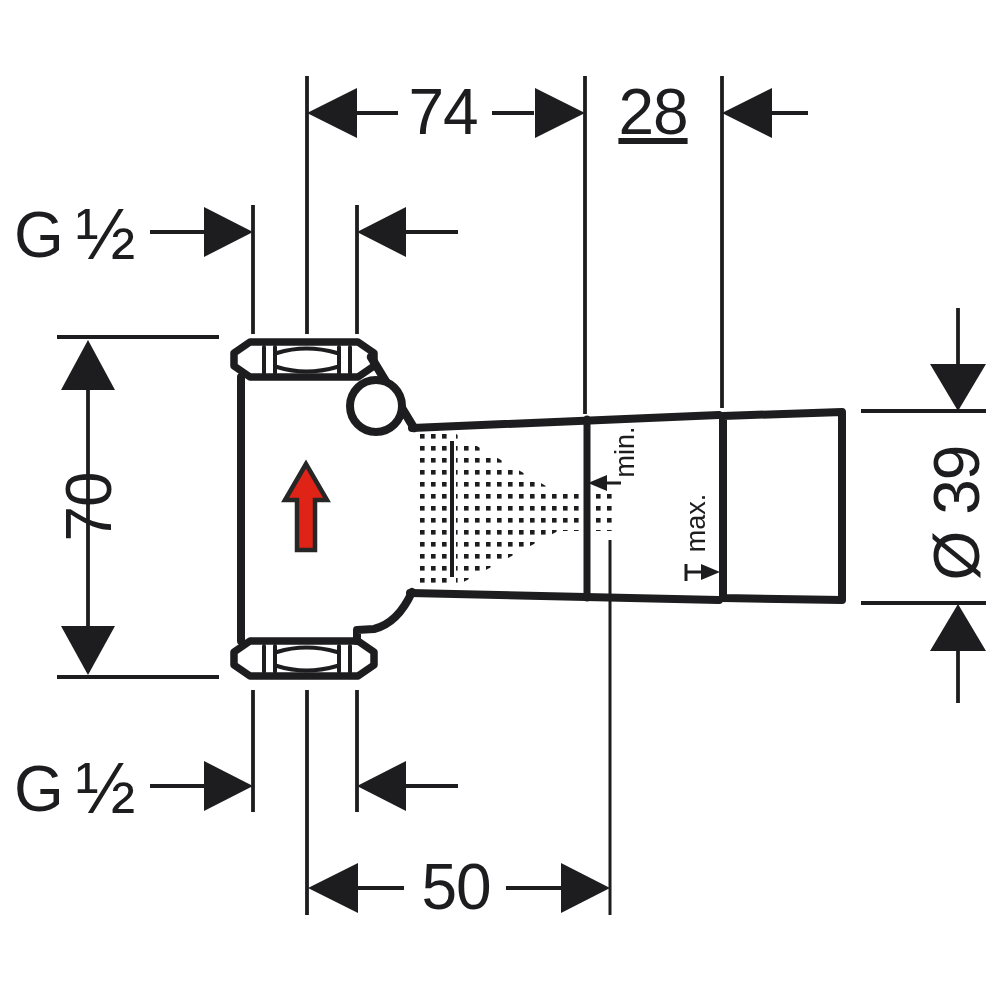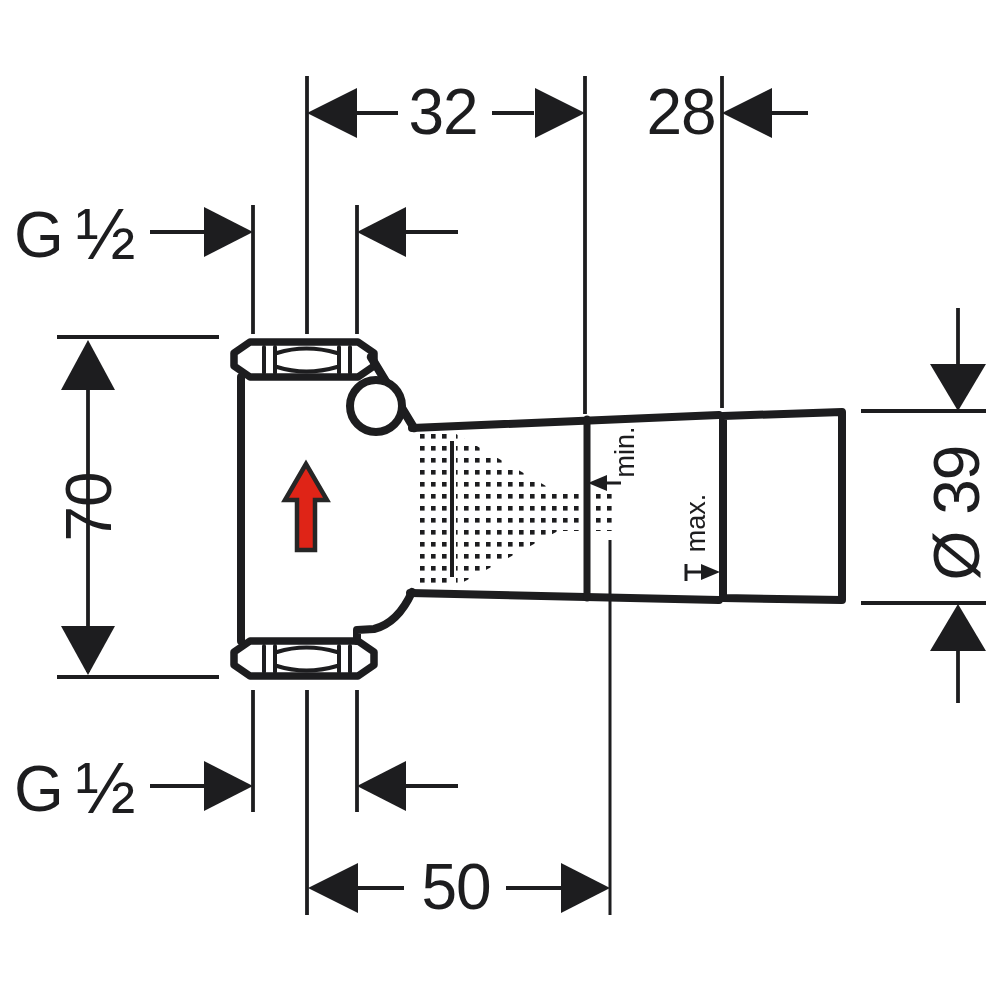--- a/index.html
+++ b/index.html
@@ -121,23 +121,23 @@
     <g stroke="none">
       <polygon fill="url(#stip)" points="414,433 449,433 449,587 414,587"></polygon>
       <line stroke="#1d1d1f" stroke-width="4" x1="452" y1="441" x2="452" y2="577"></line>
       <polygon fill="url(#stip)" points="456,434 558,493 558,531 456,586"></polygon>
       <rect fill="url(#stip)" x="558" y="493" width="56" height="38"></rect>
     </g>
 
     <path stroke="#262626" stroke-width="4.5" stroke-linejoin="miter" d="M 306,464 L 285,500 L 297,500 L 297,550 L 315,550 L 315,500 L 327,500 Z" fill="#df2417"></path>
   </svg>
 
-  <div class="dim-text" style="left:443px;top:112px;">32</div>
+  <div class="dim-text" style="left:443px;top:112px;">74</div>
 
-  <div class="dim-text" style="left:681px;top:112px;">28</div>
+  <div class="dim-text" style="left:653px;top:112px;text-decoration:underline;">28</div>
 
   <div class="g-label" style="left:14px;top:235px;">
     <span>G</span>
     <span class="frac">½</span>
   </div>
 
   <div class="dim-text rot" style="left:89px;top:507px;">70</div>
 
   <div class="g-label" style="left:14px;top:789px;">
     <span>G</span>

